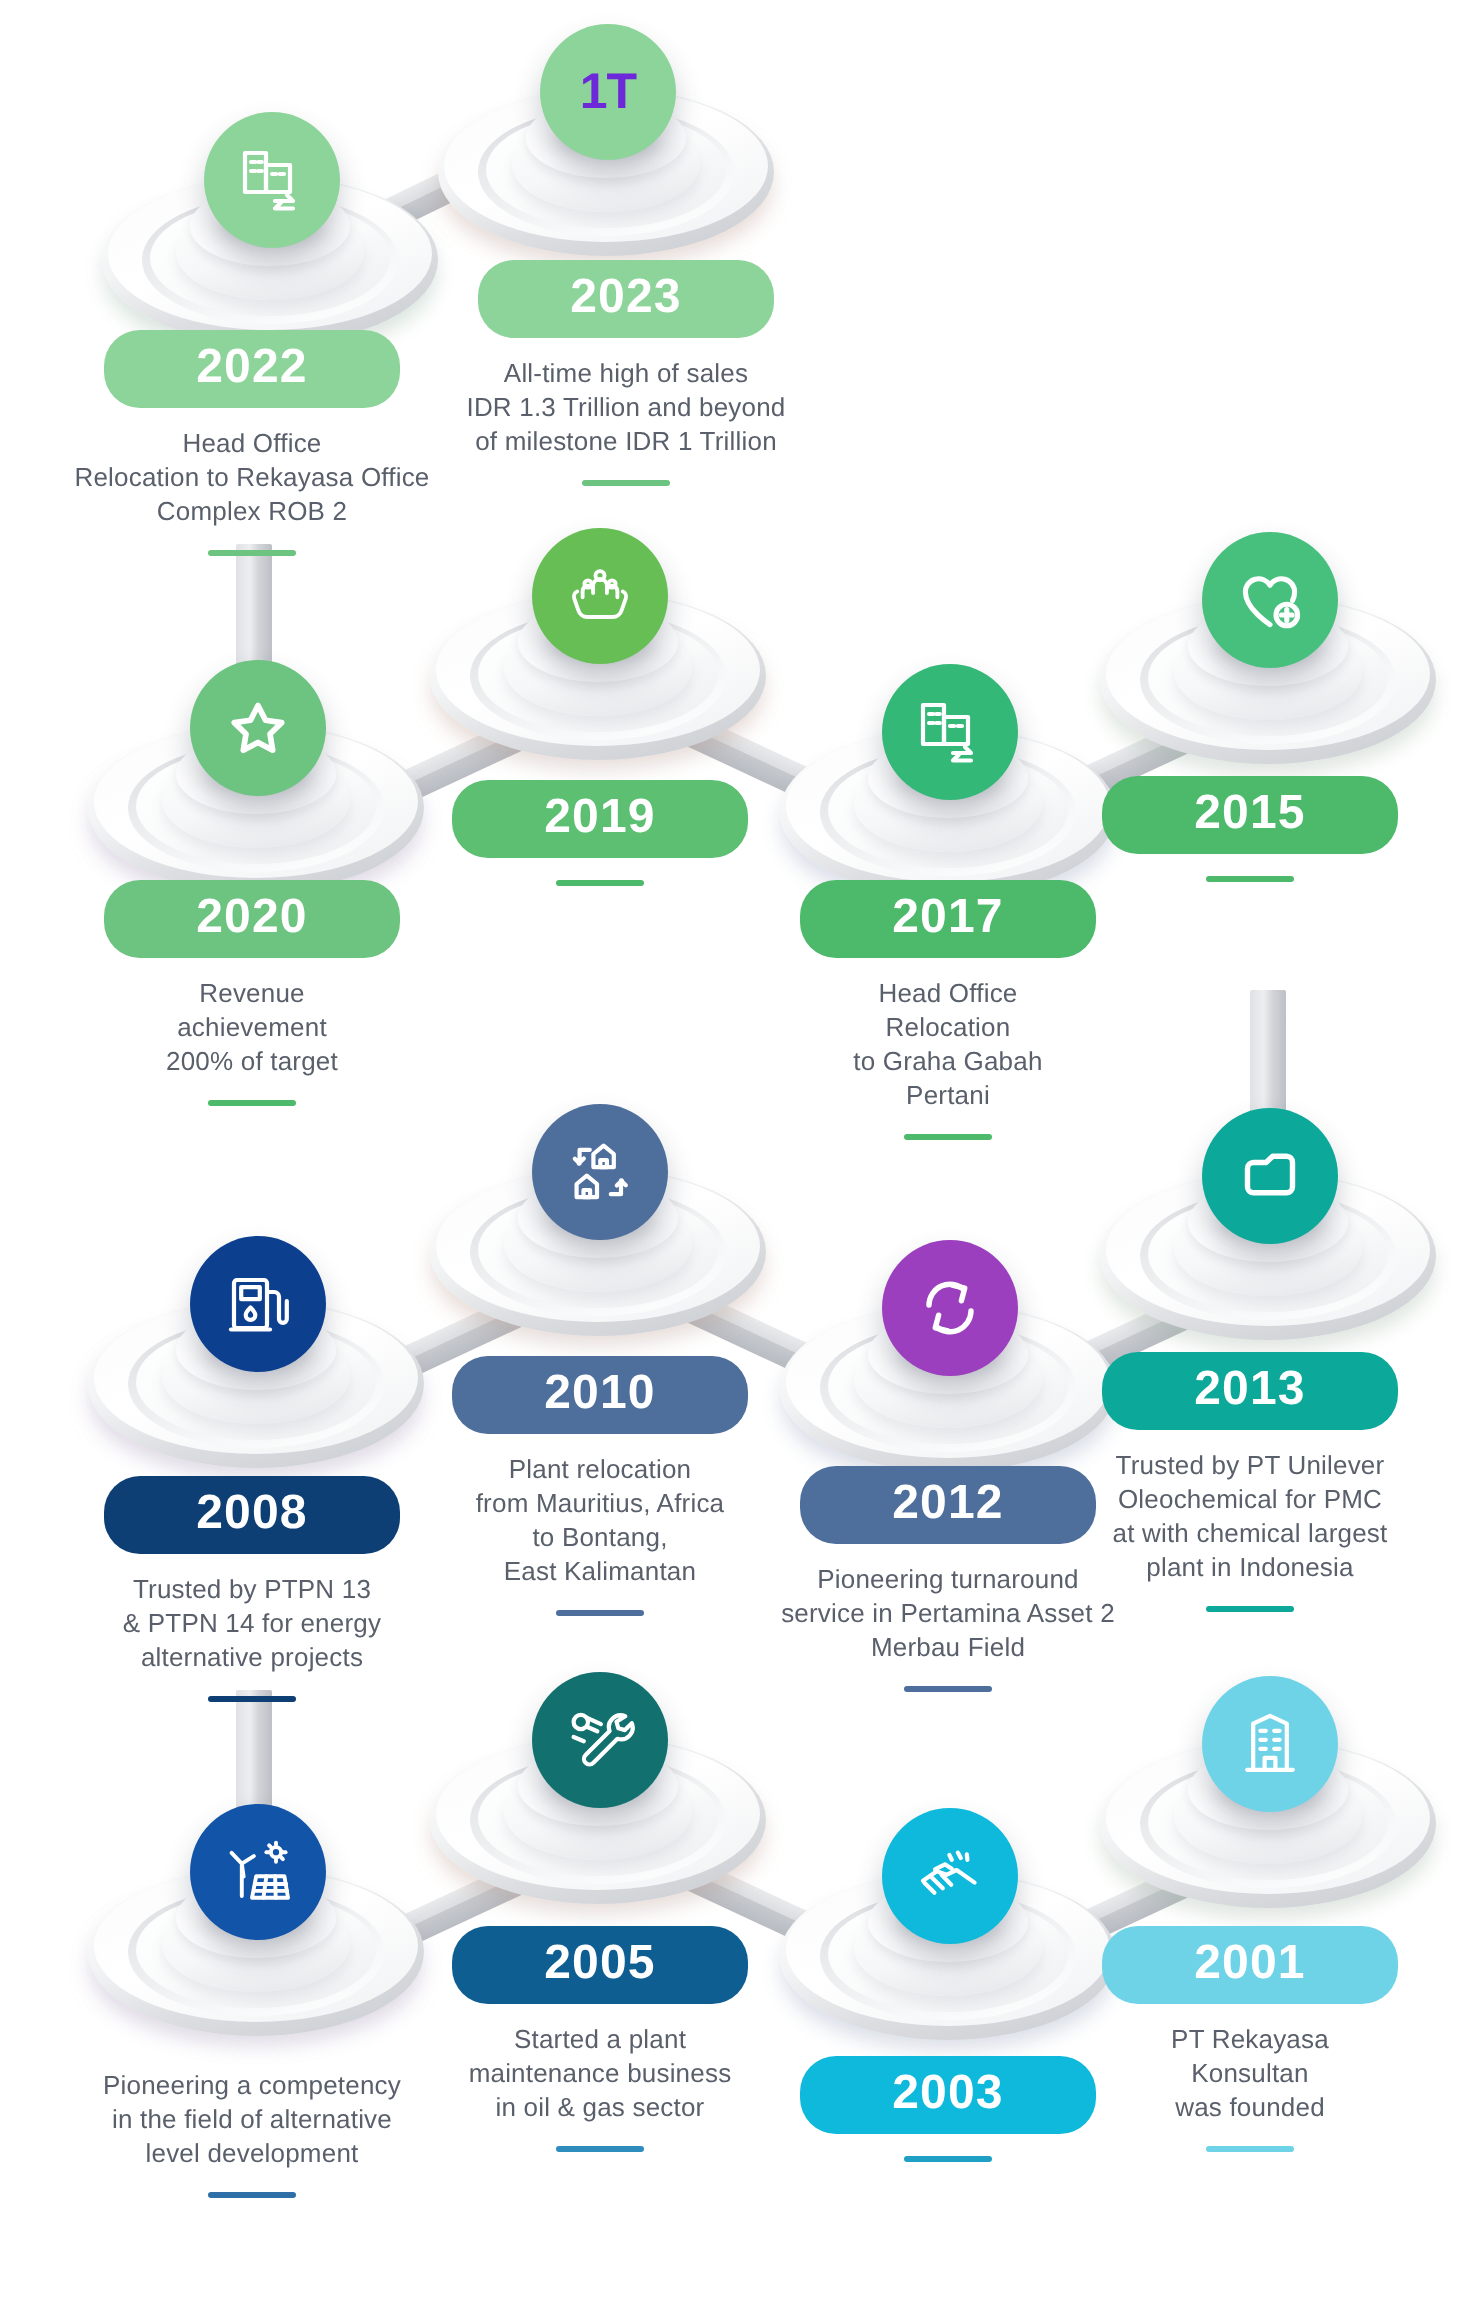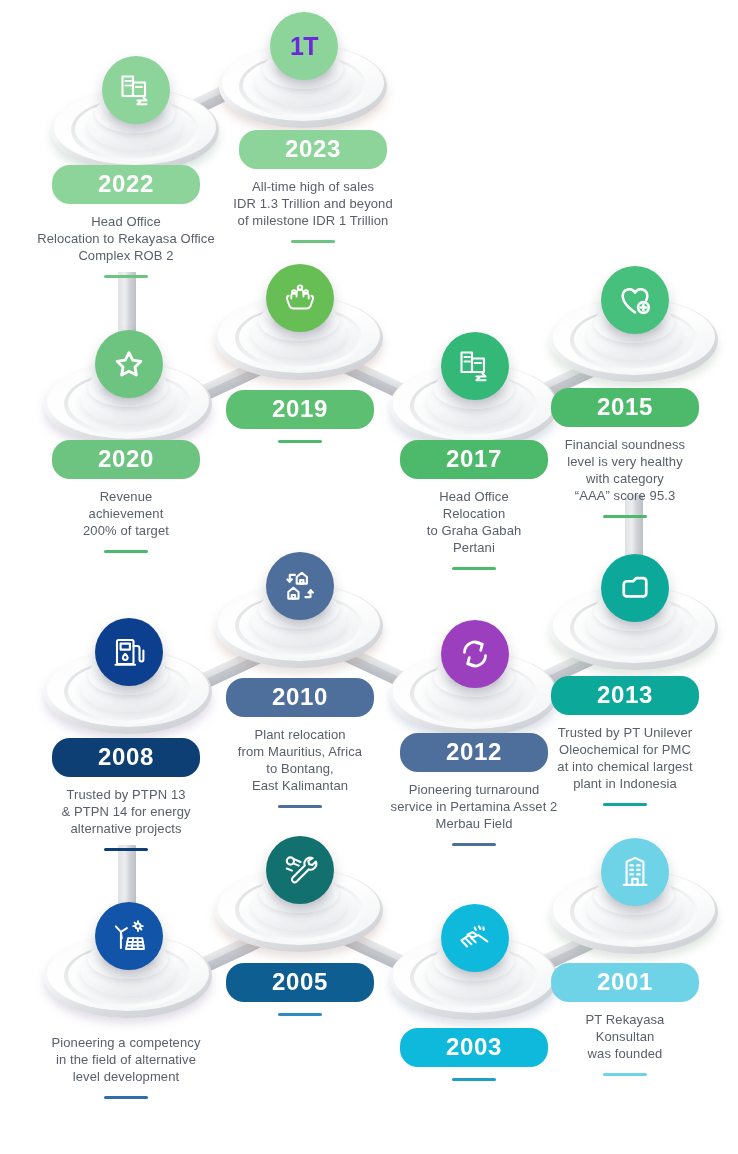--- a/index.html
+++ b/index.html
@@ -331,24 +331,20 @@
       <svg viewBox="0 0 24 24" fill="none" stroke="#fff" stroke-width="1.7" stroke-linecap="round" stroke-linejoin="round">
         <path d="M12 20.2S3.8 15 3.8 9.3a4.4 4.4 0 0 1 8.2-2.2 4.4 4.4 0 0 1 8.2 2.2c0 1-.25 1.95-.67 2.85"></path>
         <circle cx="17.6" cy="17" r="3.6"></circle>
           <line x1="17.6" y1="15.2" x2="17.6" y2="18.8"></line>
         <line x1="15.8" y1="17" x2="19.4" y2="17"></line>
       </svg>
     </div>
   </div>
   <div class="caption" style="left:512px; top:388px; width:226px;">
     <div class="year-pill" style="background:#4CB96B;">2015</div>
-    <div class="desc">Financial soundness
-level is very healthy
-with category
-“AAA” score 95.3</div>
     <div class="accent-rule" style="background:#4CB96B;"></div>
   </div>
 
   <div class="node" style="left:41px; top:624px;">
     <div class="ring-glow" style="background:#c79ade;"></div>
     <div class="ring-outer"></div>
     <div class="ring-inner-hole"></div>
     <div class="disc-mid"></div>
     <div class="disc-top"></div>
     <div class="icon-shadow"></div>
@@ -431,21 +427,21 @@
     <div class="badge" style="background:#0CA89A;">
       <svg viewBox="0 0 24 24" fill="none" stroke="#fff" stroke-width="1.8" stroke-linecap="round" stroke-linejoin="round">
         <path d="M4.5 9.5c0-1.1.9-2 2-2h4.2l2.2-2.1h4.6c1.1 0 2 .9 2 2v8.2c0 1.1-.9 2-2 2H6.5c-1.1 0-2-.9-2-2z"></path>
       </svg>
     </div>
   </div>
   <div class="caption" style="left:512px; top:676px; width:226px;">
     <div class="year-pill" style="background:#0CA89A;">2013</div>
     <div class="desc">Trusted by PT Unilever
 Oleochemical for PMC
-at into chemical largest
+at with chemical largest
 plant in Indonesia</div>
     <div class="accent-rule" style="background:#0CA89A;"></div>
   </div>
 
   <div class="node" style="left:41px; top:908px;">
     <div class="ring-glow" style="background:#c79ade;"></div>
     <div class="ring-outer"></div>
     <div class="ring-inner-hole"></div>
     <div class="disc-mid"></div>
     <div class="disc-top"></div>
@@ -486,20 +482,23 @@
       <svg viewBox="0 0 24 24" fill="none" stroke="#fff" stroke-width="1.4" stroke-linecap="round" stroke-linejoin="round">
         <path d="M20.4 4.1a3.9 3.9 0 0 0-5.2 4.9l-8 8a1.8 1.8 0 0 0 2.6 2.6l8-8a3.9 3.9 0 0 0 4.8-5.2l-2.3 2.3-2.2-.6-.6-2.2z"></path>
         <circle cx="5.6" cy="6" r="2.4"></circle>
         <path d="M7.7 4.6l4.6 2.1M7.6 7.6l3.5 1.5"></path>
         <line x1="3.2" y1="11" x2="6.6" y2="12.4"></line>
       </svg>
     </div>
   </div>
   <div class="caption" style="left:174px; top:963px; width:252px;">
     <div class="year-pill" style="background:#0F5E92;">2005</div>
+    <div class="desc">Started a plant
+maintenance business
+in oil &amp; gas sector</div>
     <div class="accent-rule" style="background:#2F8DBE;"></div>
   </div>
 
   <div class="node" style="left:387px; top:910px;">
     <div class="ring-glow" style="background:#9fb8e8;"></div>
     <div class="ring-outer"></div>
     <div class="ring-inner-hole"></div>
     <div class="disc-mid"></div>
     <div class="disc-top"></div>
     <div class="icon-shadow"></div>

